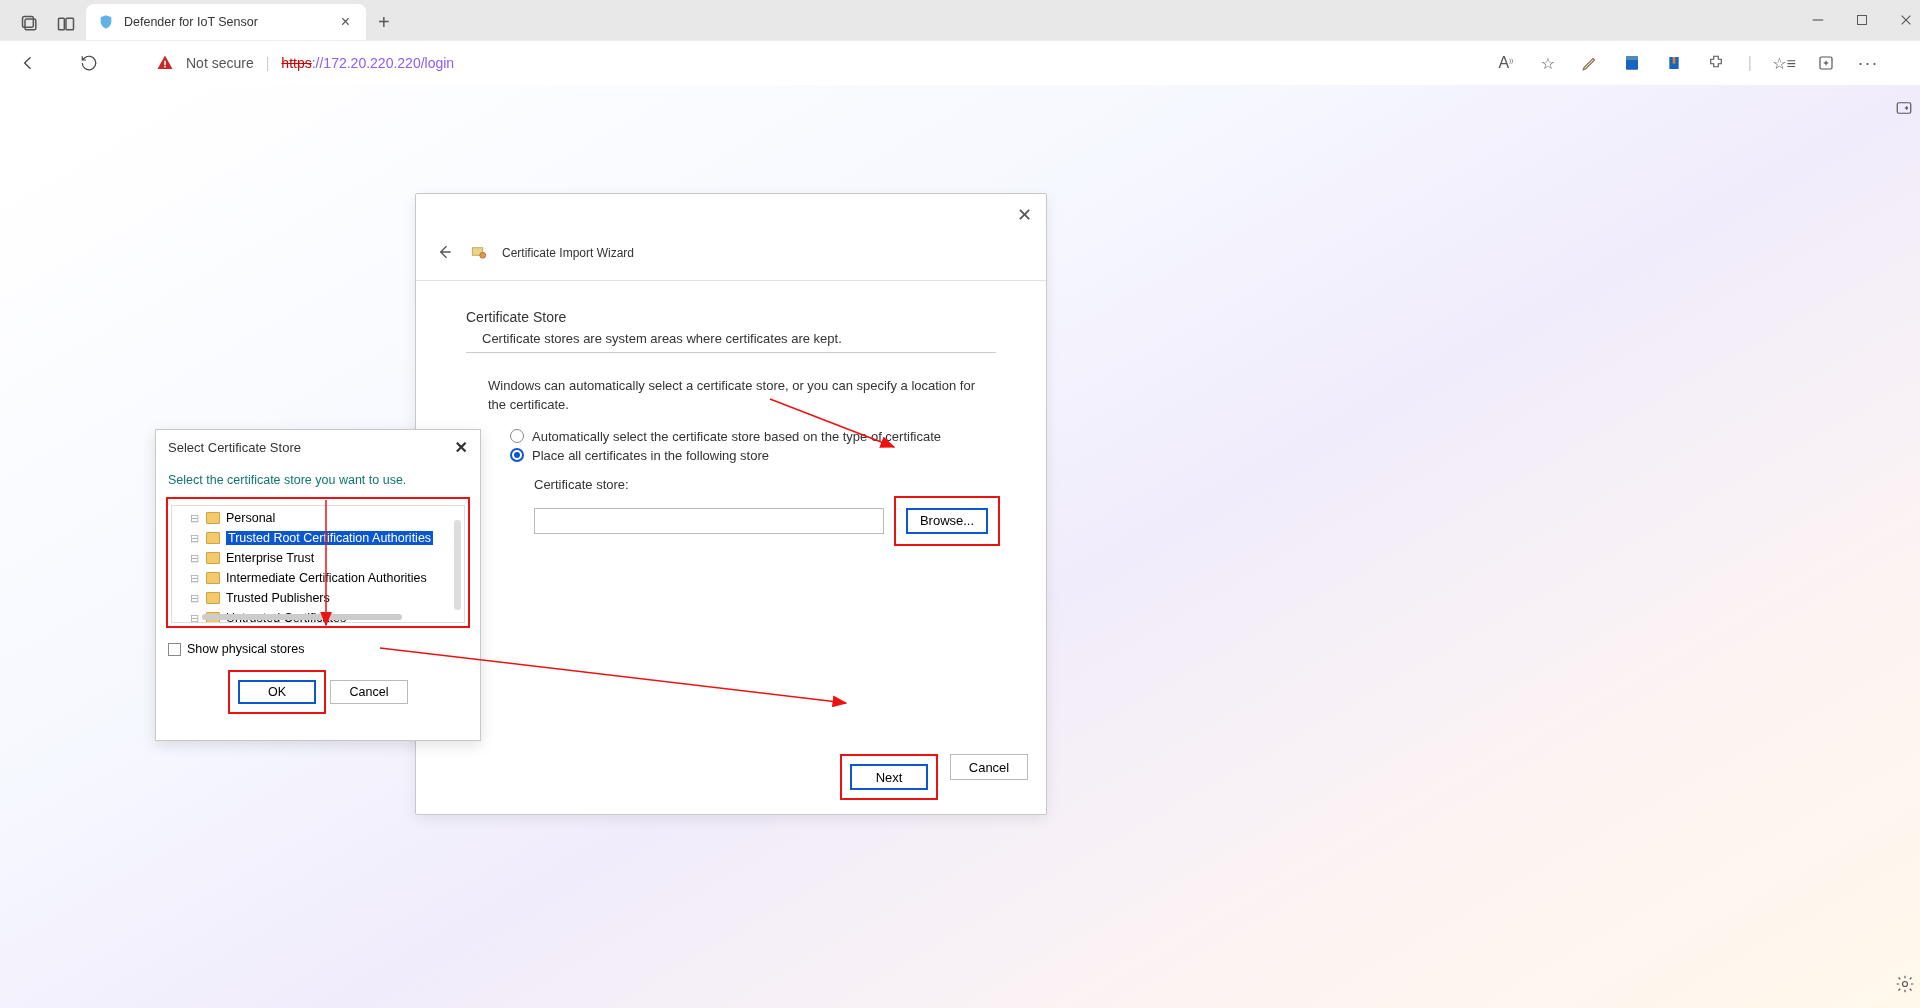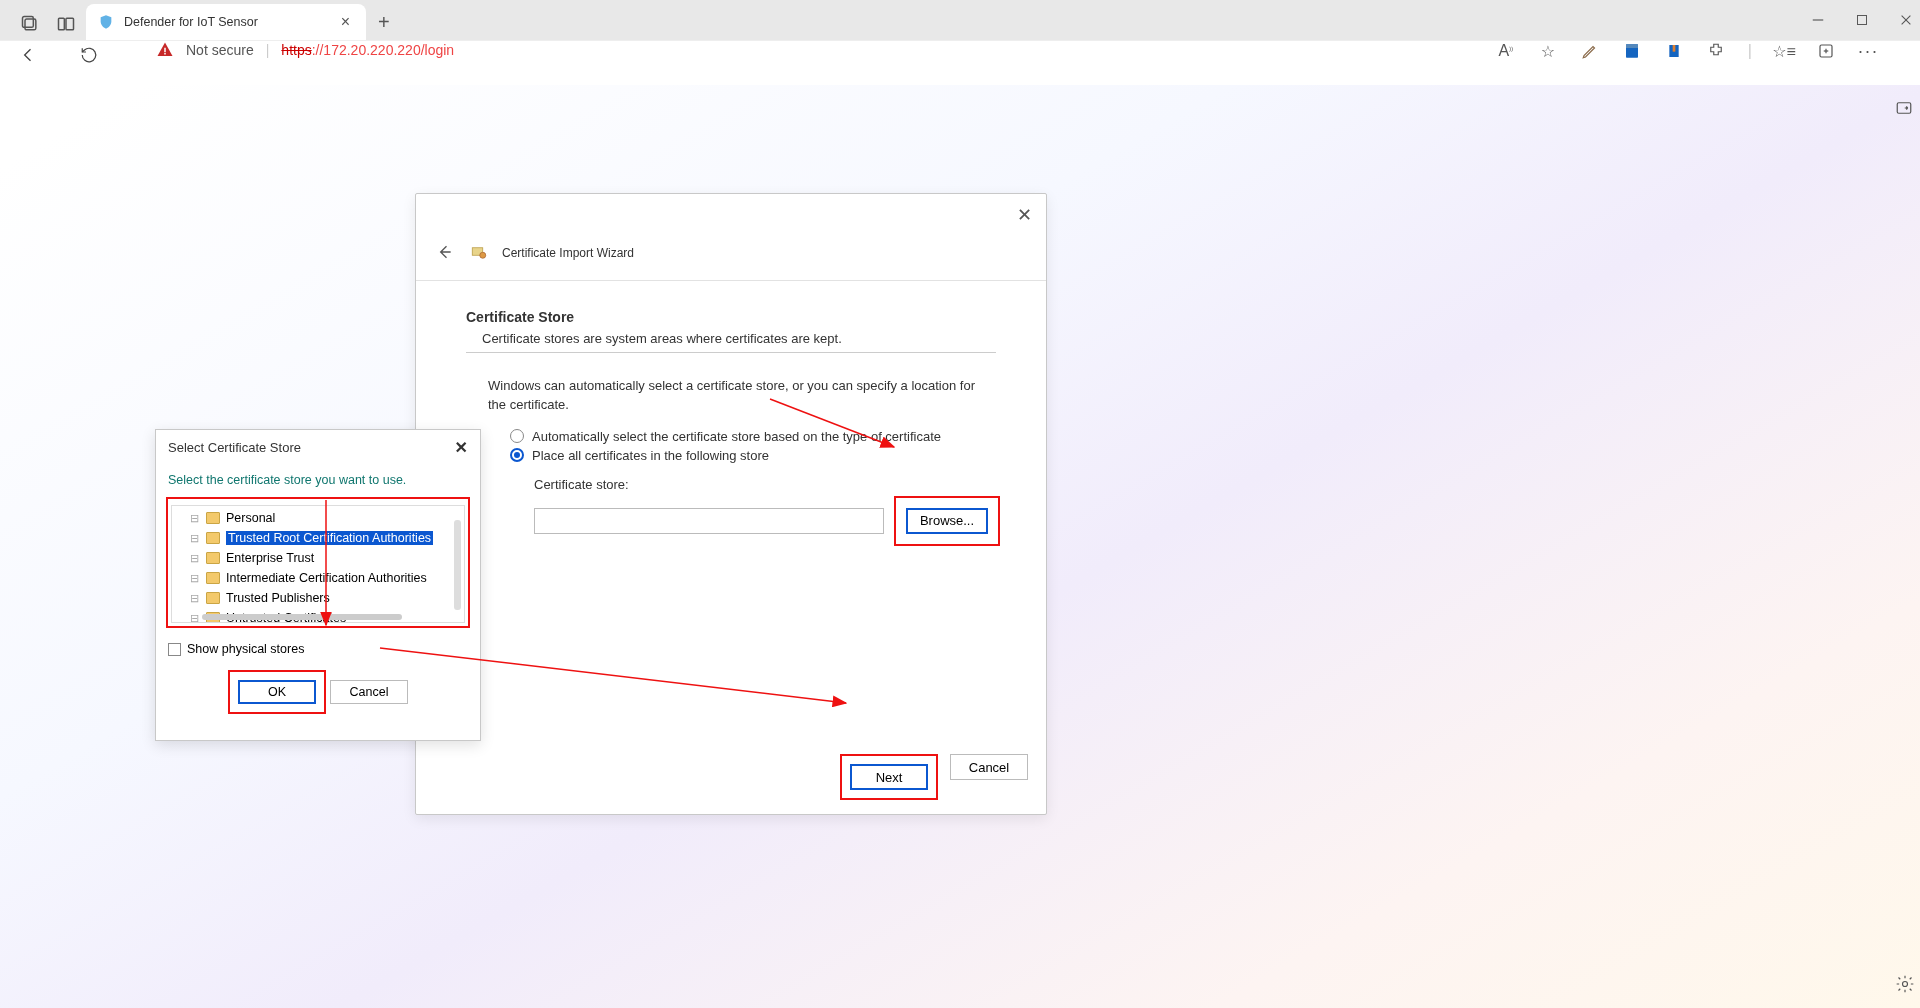--- a/index.html
+++ b/index.html
@@ -11,44 +11,44 @@
 .tab-windows-controls { display: flex; margin-left: auto; padding-right: 6px; gap: 28px; align-items: center; height: 100%; }
 .wctrl { width: 16px; height: 16px; color: #555; cursor: pointer; display:flex; align-items:center; justify-content:center;}
 .left-chrome-icons { display: flex; gap: 16px; align-items: center; padding: 0 10px 6px 12px; }
 .chrome-icon { width: 20px; height: 20px; color: #555; }
 .tab { background: #fff; height: 36px; border-radius: 8px 8px 0 0; display: flex; align-items: center; padding: 0 12px; gap: 10px; min-width: 280px; }
 .tab-favicon { width: 16px; height: 16px; }
 .tab-title { font-size: 12.5px; color: #333; flex: 1; }
 .tab-close { color: #555; font-size: 16px; cursor: pointer; padding: 0 4px;}
 .new-tab { color: #555; padding: 6px 12px; font-size: 20px; cursor: pointer; }
 
-.addr-bar { height: 45px; background: #fff; display: flex; align-items: flex-start; padding: 0 14px; gap: 33px; border-top: 1px solid #eee;}
+.addr-bar { height: 45px; background: #fff; display: flex; align-items: center; padding: 0 14px; gap: 33px; border-top: 1px solid #eee;}
 .nav-btn { width: 28px; height: 28px; display:flex; align-items:center; justify-content:center; color:#444; cursor:pointer;}
 .addr-input-area { display: flex; align-items: center; gap: 12px; flex: 1; font-size: 14px; margin-left: 20px;}
 .not-secure { color: #555; }
 .sep { color: #ccc; }
 .https-strike { color: #c00; text-decoration: line-through; }
-.url-rest { color: #ef4444; }
+.url-rest { color: #8b5cf6; }
 .right-icons { display: flex; gap: 22px; align-items:center; color:#555; padding-right: 28px;}
 .right-icons .ico { width:20px; height:20px; cursor:pointer; display:flex; align-items:center; justify-content:center;}
 .ellipsis { font-size: 18px; letter-spacing: 1px; }
 
 
 .page-body { position: absolute; top: 85px; left: 0; right: 0; bottom: 0; background: linear-gradient(150deg, #ffffff 4%, #f6f8ff 35%, #f1ecfb 55%, #fdf4f2 80%, #fff8eb 100%); }
 .right-rail { position:absolute; right:2px; top:8px; bottom:8px; width:26px; display:flex; flex-direction:column; justify-content:space-between; align-items:center;}
 .right-rail .rico { width:20px; height:20px; color:#555; cursor:pointer; margin:6px 0;}
 
 
 .wizard { position: absolute; left: 415px; top: 108px; width: 632px; height: 622px; background: #fff; border: 1px solid #c8c8c8; border-radius: 2px; box-shadow: 0 4px 14px rgba(0,0,0,.08); }
 .wizard-close { position: absolute; top: 10px; right: 14px; font-size: 18px; color: #555; cursor:pointer;}
 .wizard-header { display: flex; align-items: center; gap: 14px; padding: 48px 18px 16px 18px; border-bottom: 1px solid #e2e2e2; font-size: 12px; color: #333;}
 .wizard-back { width:22px; height:22px; cursor:pointer; color:#555;}
 .wizard-icon { width:18px; height:18px; }
 .wizard-body { padding: 28px 50px 0 50px; font-size: 13px; color: #333; }
-.wiz-h { font-weight: 700; margin-bottom: 6px; font-size: 14px; }
+.wiz-h { font-weight: 400; margin-bottom: 6px; font-size: 14px; }
 .wiz-sub { color: #333; padding-left: 16px; margin-bottom: 6px;}
 .wiz-hr { border: none; border-top: 1px solid #ccc; margin: 4px 0 24px 0;}
 .wiz-desc { margin: 4px 0 14px 22px; line-height: 1.45; }
 .radio-row { display:flex; gap:8px; margin: 4px 0 4px 44px;}
 .radio { width:14px; height:14px; border:1px solid #888; border-radius:50%; display:inline-flex; align-items:center; justify-content:center; background:#fff;}
 .radio.selected { border:2px solid #0b57d0;}
 .radio.selected::after { content:""; width:6px; height:6px; background:#0b57d0; border-radius:50%;}
 .store-label { margin: 14px 0 4px 68px;}
 .store-row { display:flex; gap:10px; margin-left: 68px; align-items:center;}
 .store-input { flex:0 0 350px; height:26px; border:1px solid #bbb; background:#fff;}

